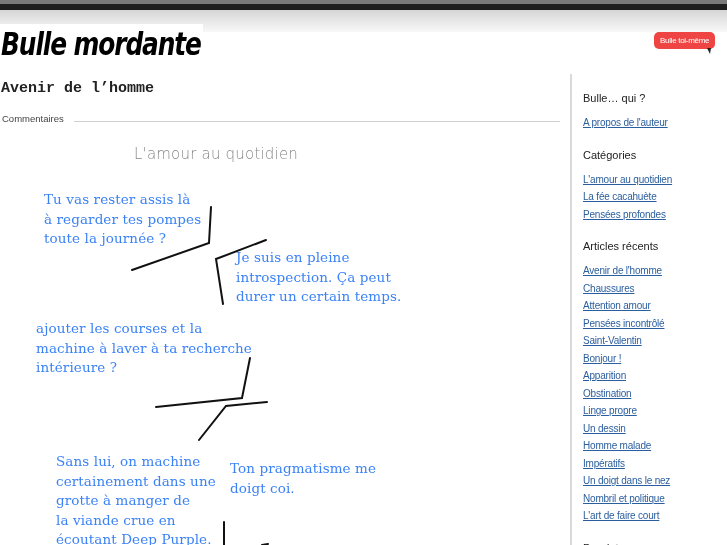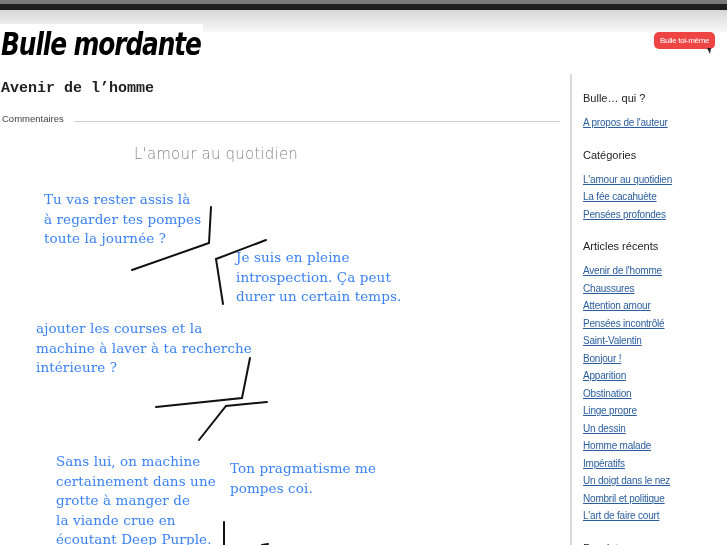--- a/index.html
+++ b/index.html
@@ -113,21 +113,21 @@
   </div>
 
   <div class="speech" style="left:36px; top:187px; width:208px;">
     <span>ajouter les courses et la</span>
     <span>machine à laver à ta recherche</span>
     <span>intérieure ?</span>
   </div>
 
   <div class="speech" style="left:230px; top:283px; width:146px;margin-top:44px;">
     <span>Ton pragmatisme me</span>
-    <span>pompes coi.</span>
+    <span>doigt coi.</span>
   </div>
 
   <div class="speech" style="left:56px; top:320px; width:158px;">
     <span>Sans lui, on machine</span>
     <span>certainement dans une</span>
     <span>grotte à manger de</span>
     <span>la viande crue en</span>
     <span>écoutant Deep Purple.</span>
   </div>
 

